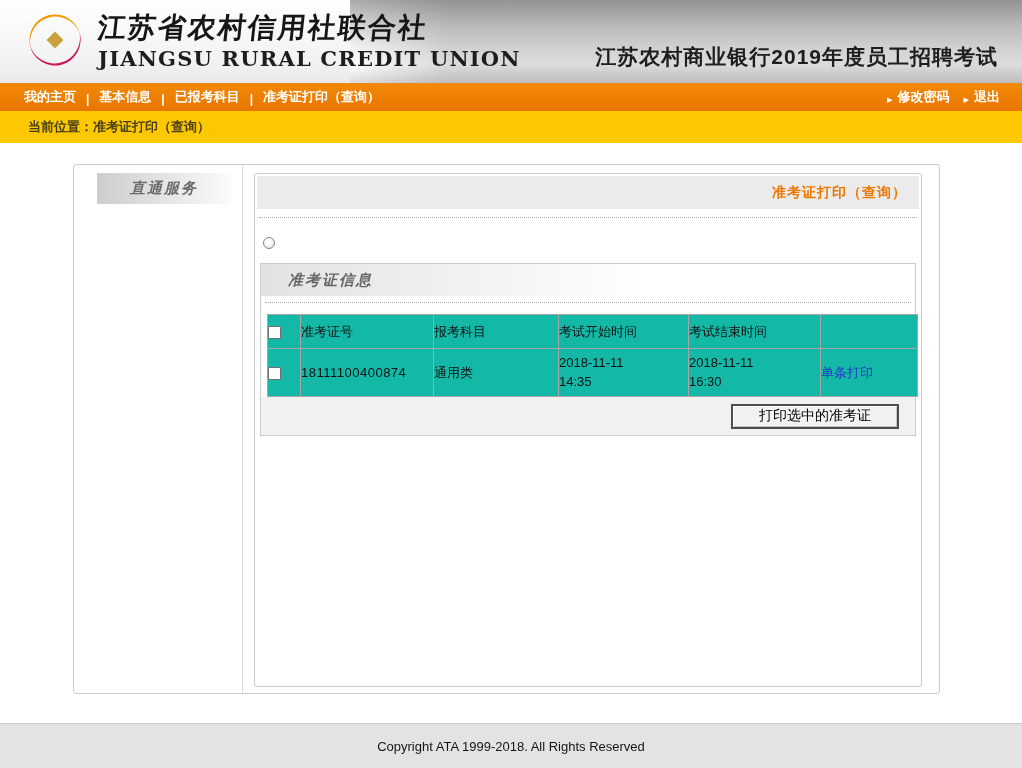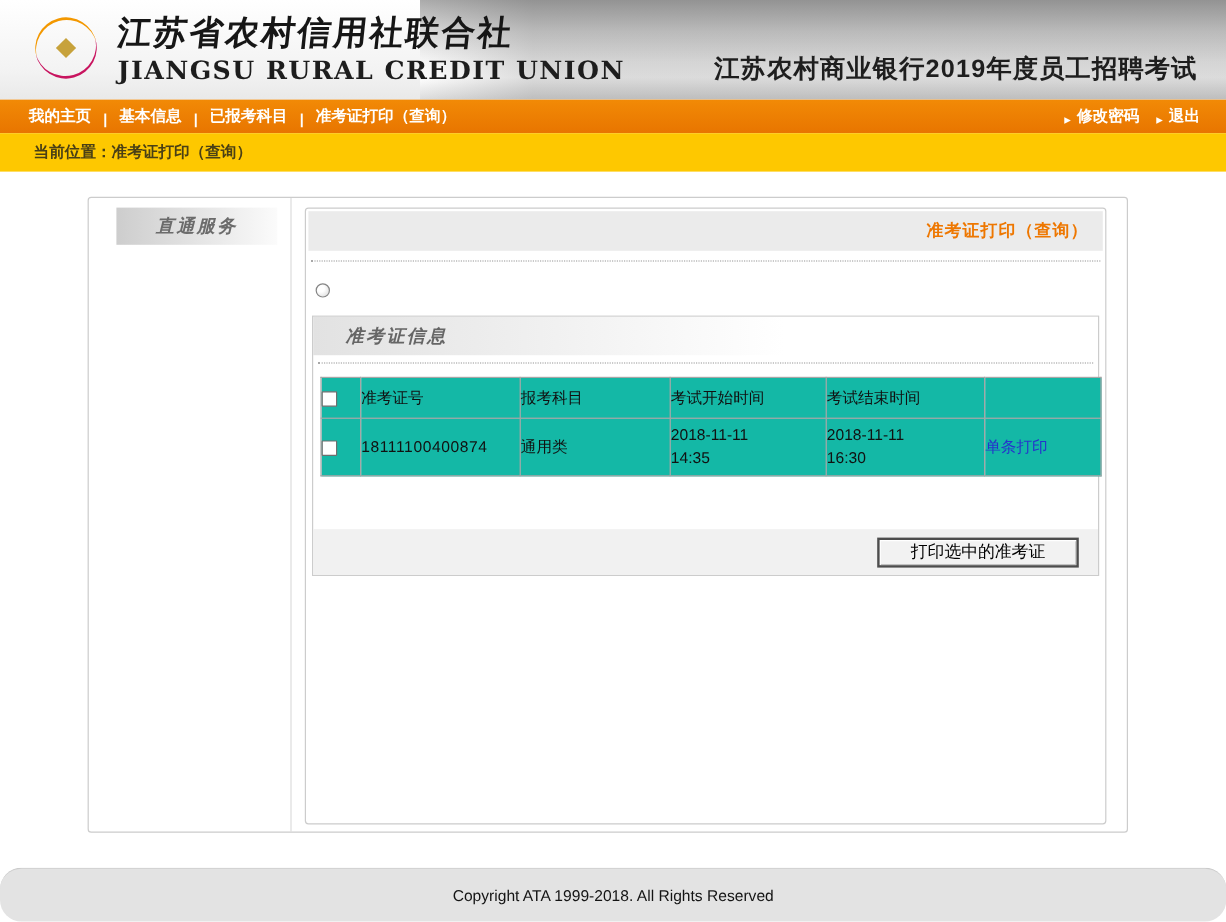--- a/index.html
+++ b/index.html
@@ -72,30 +72,30 @@
                  font-size:13px; font-weight:normal; color:#111; background:#14b8a6; }
   table.tickets th { height:34px; }
   table.tickets td { height:48px; }
   .cell-num { font-size:14px; letter-spacing:0.5px; }
   .checkbox { display:inline-block; width:13px; height:13px; background:#fff;
               border:1px solid #6e6e6e; border-radius:1px; vertical-align:middle; cursor:pointer; }
   .link-blue { color:#2633cc; font-size:13px; cursor:pointer; }
   .date-cell div { line-height:1.45; }
 
   .action-row { height:38px; background:#f1f1f1; display:flex; align-items:center;
-                justify-content:flex-end; padding-right:16px;margin-top:44px; }
+                justify-content:flex-end; padding-right:16px; }
   .print-btn { height:25px; min-width:168px; padding:0 24px; background:#f2f2f2;
                border:2px solid #4d4d4d; box-shadow:inset 1px 1px 0 #ffffff, inset -1px -1px 0 #c2c2c2;
                font-size:14px; color:#000; cursor:pointer;
                font-family:"Liberation Sans","DejaVu Sans",sans-serif; }
 
   
   .footer { position:absolute; top:723px; left:0; width:1022px; height:45px;
             background:#e3e3e3; border-top:1px solid #cbcbcb;
-            display:flex; align-items:center; justify-content:center;border-radius:18px; }
+            display:flex; align-items:center; justify-content:center; }
   .footer-text { font-size:13px; color:#141414; }
 </style>
 </head>
 <body>
 
 <div class="header">
   <div class="header-shade"></div>
   <div class="brand">
     <span>
       <svg width="66" height="66" viewBox="0 0 72 72">

